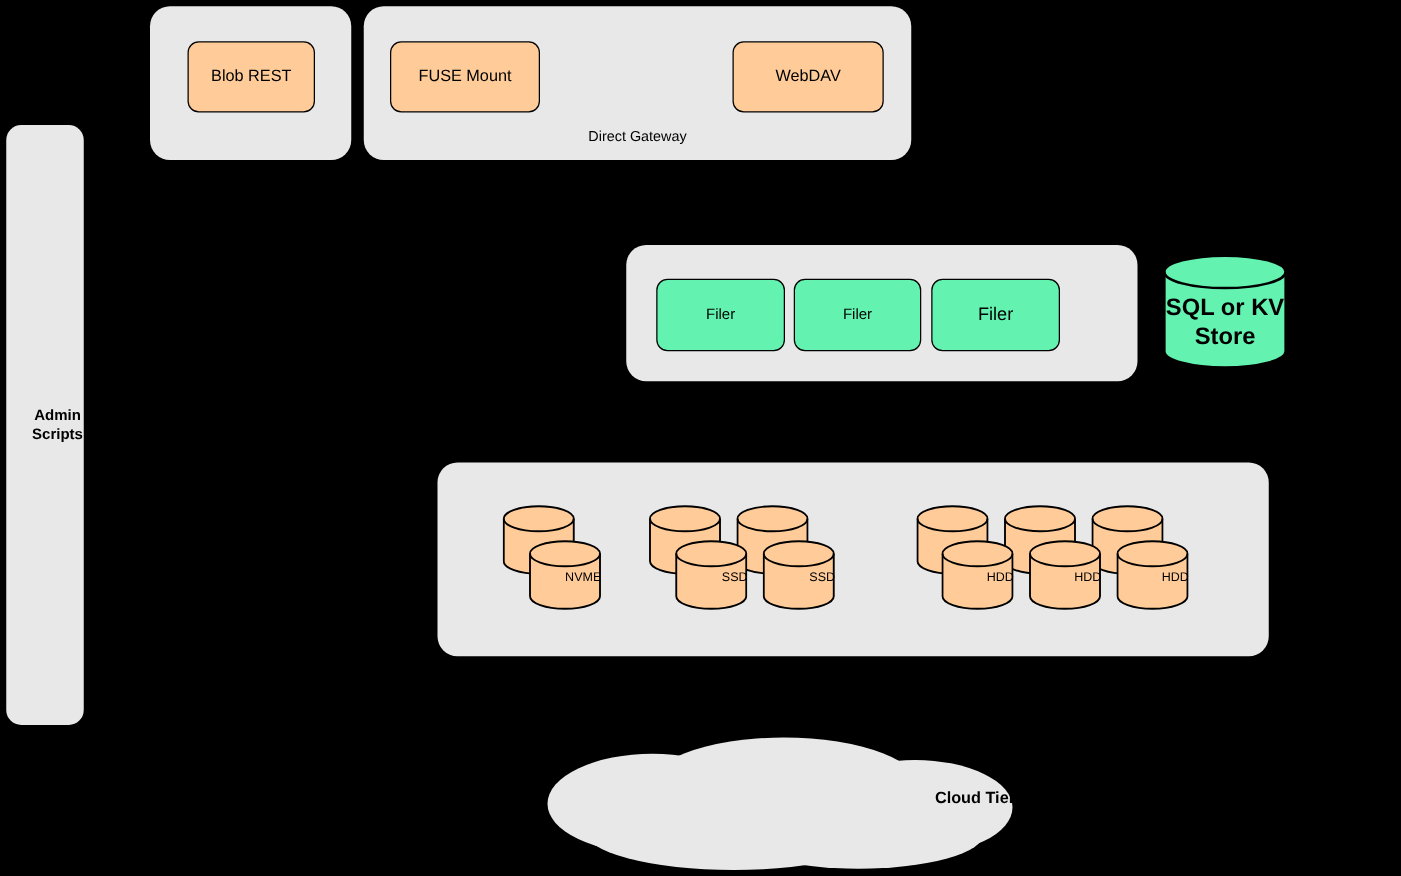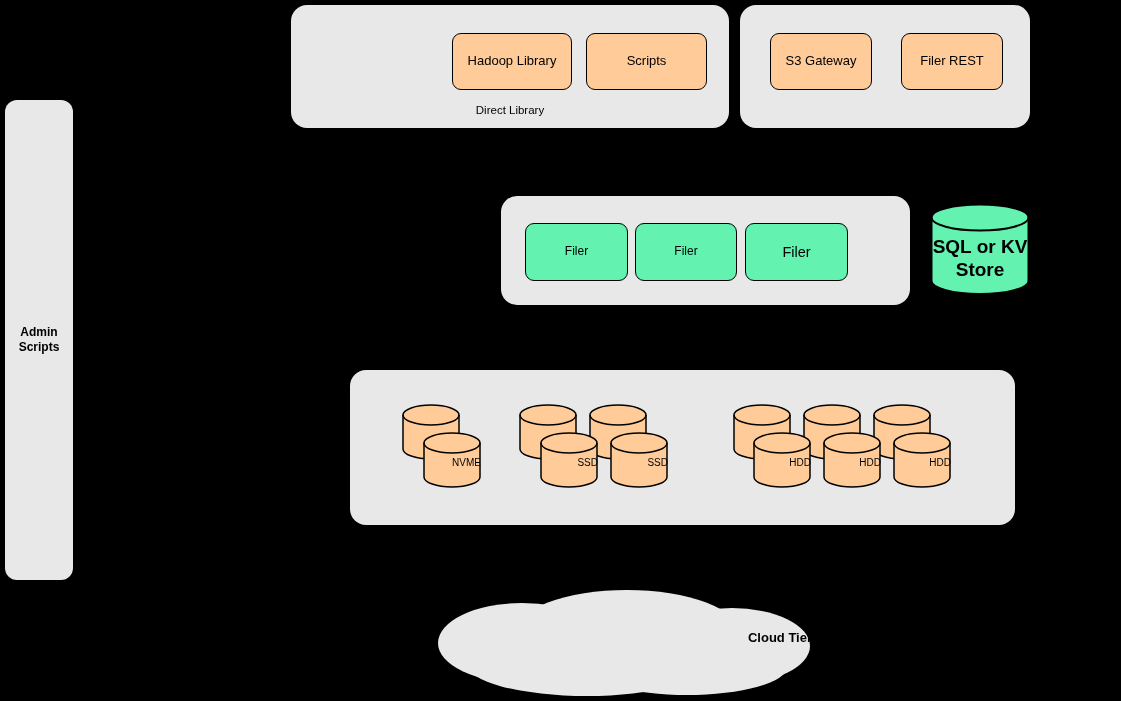--- a/index.html
+++ b/index.html
@@ -65,43 +65,40 @@
   <defs>
     <g id="cylsym">
       <path d="M1 11 A28 10 0 0 1 57 11 L57 45 A28 10 0 0 1 1 45 Z"></path>
       <path d="M1 11 A28 10 0 0 0 57 11" fill="none"></path>
     </g>
   </defs>
 </svg>
 
 <div class="canvas">
 
-  <div class="panel admin" style="left:5px; top:100px; width:68px; height:480px;">
+  <div class="panel admin" style="left:5px; top:100px; width:42px; height:480px;padding-left:20px;">
     <span>Admin Scripts</span>
   </div>
 
+  <div class="panel" style="left:120px; top:5px; width:161px; height:123px;">
+    <div class="node orange" style="left:30px; top:28px; width:100px; height:55px;">
+      <span>Blob REST</span>
+    </div>
+  </div>
 
   <div class="panel" style="left:291px; top:5px; width:438px; height:123px;">
-    <div class="node orange" style="left:161px; top:28px; width:118px; height:55px;">
-      <span>Hadoop Library</span>
+    <div class="node orange" style="left:21px; top:28px; width:118px; height:55px;">
+      <span>FUSE Mount</span>
     </div>
     <div class="node orange" style="left:295px; top:28px; width:119px; height:55px;">
-      <span>Scripts</span>
-    </div>
-    <div class="caption" style="left:0; top:99px; width:100%;">Direct Library</div>
-  </div>
-
-  <div class="panel" style="left:740px; top:5px; width:290px; height:123px;">
-    <div class="node orange" style="left:30px; top:28px; width:100px; height:55px;">
-      <span>S3 Gateway</span>
-    </div>
-    <div class="node orange" style="left:161px; top:28px; width:100px; height:55px;">
-      <span>Filer REST</span>
-    </div>
-  </div>
+      <span>WebDAV</span>
+    </div>
+    <div class="caption" style="left:0; top:99px; width:100%;">Direct Gateway</div>
+  </div>
+
 
   <div class="panel" style="left:501px; top:196px; width:409px; height:109px;">
     <div class="node green f-sm" style="left:24px; top:27px; width:101px; height:56px;">
       <span>Filer</span>
     </div>
     <div class="node green f-sm" style="left:134px; top:27px; width:100px; height:56px;">
       <span>Filer</span>
     </div>
     <div class="node green f-lg" style="left:244px; top:27px; width:101px; height:56px;">
       <span>Filer</span>

